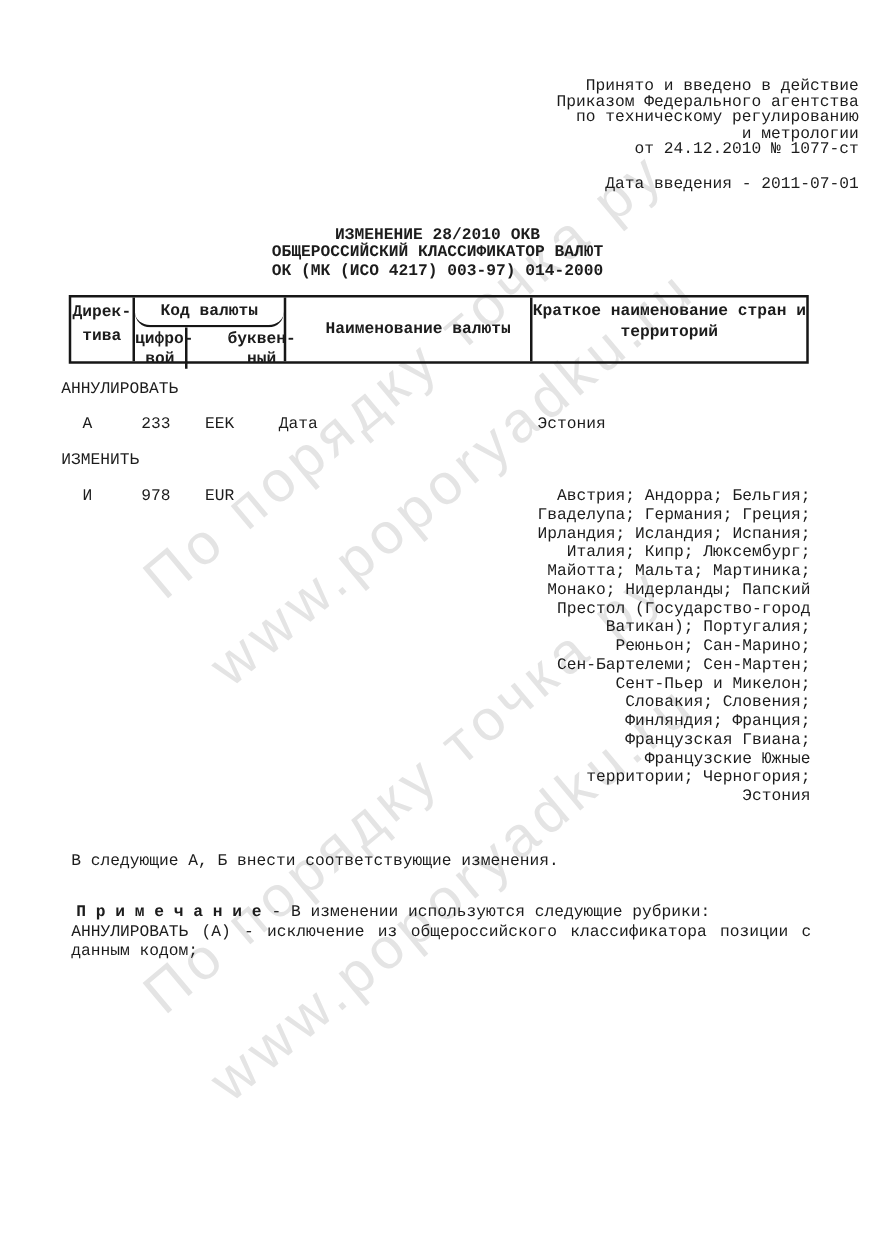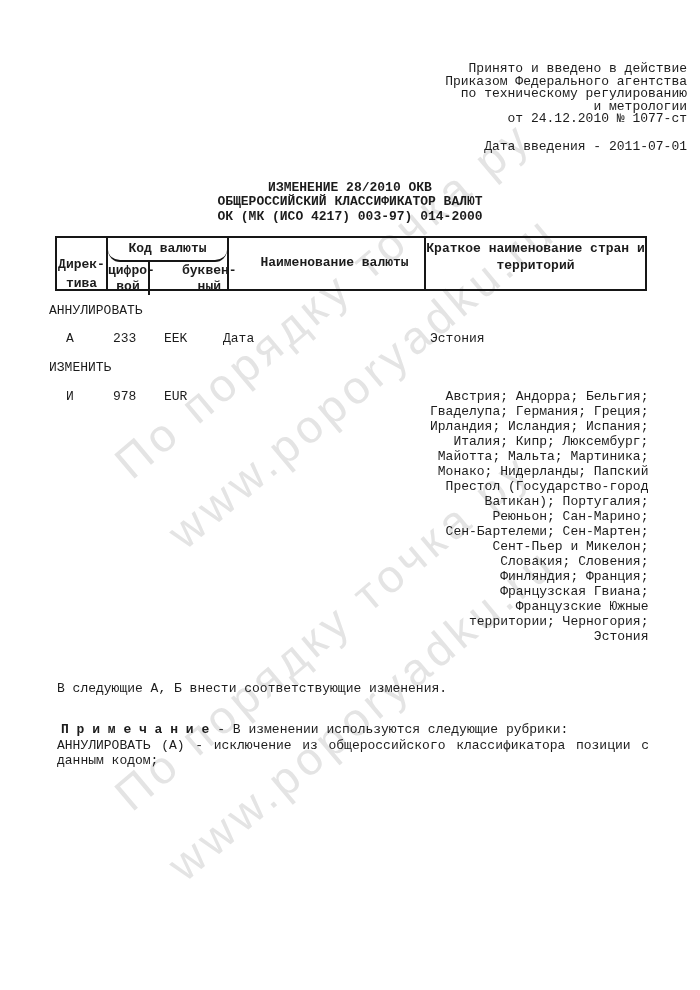--- a/index.html
+++ b/index.html
@@ -25,21 +25,21 @@
   .pre{white-space:pre-line;}
   #adoption{top:63px;right:13px;text-align:right;line-height:12.6px;}
   #intro-date{top:140px;right:13px;line-height:13px;}
   #doc-title{top:181px;left:0;width:700px;text-align:center;font-weight:bold;line-height:14.3px;}
   
   #cls-table-head{
     left:55px;top:236px;width:592px;height:55px;box-sizing:border-box;
     border:2px solid #161616;display:flex;font-weight:bold;text-align:center;
   }
   .th{box-sizing:border-box;}
-  #th-directive{width:51px;border-right:2px solid #161616;line-height:19px;padding-top:17px;}
+  #th-directive{width:51px;border-right:2px solid #161616;line-height:19px;padding-top:2px;}
   #th-code{width:121px;border-right:2px solid #161616;display:flex;flex-direction:column;}
   #th-code-top{height:24px;box-sizing:border-box;border-bottom:2px solid #161616;line-height:22px;border-radius:12px;}
   #th-code-sub{flex:1;display:flex;}
   #th-code-digital{width:42px;box-sizing:border-box;border-right:2px solid #161616;line-height:16px;padding-top:1px;}
   #th-code-letter{flex:1;line-height:16px;padding-top:1px;padding-left:32px;}
   #th-name{width:181px;border-right:2px solid #161616;padding-top:17px;margin-left:16px;}
   #th-countries{flex:1;line-height:17px;padding-top:2px;}
   
   .section-label{position:absolute;z-index:1;left:49px;width:592px;text-align:left;font-weight:normal;line-height:15px;}
   #sec-annul{top:303px;}

